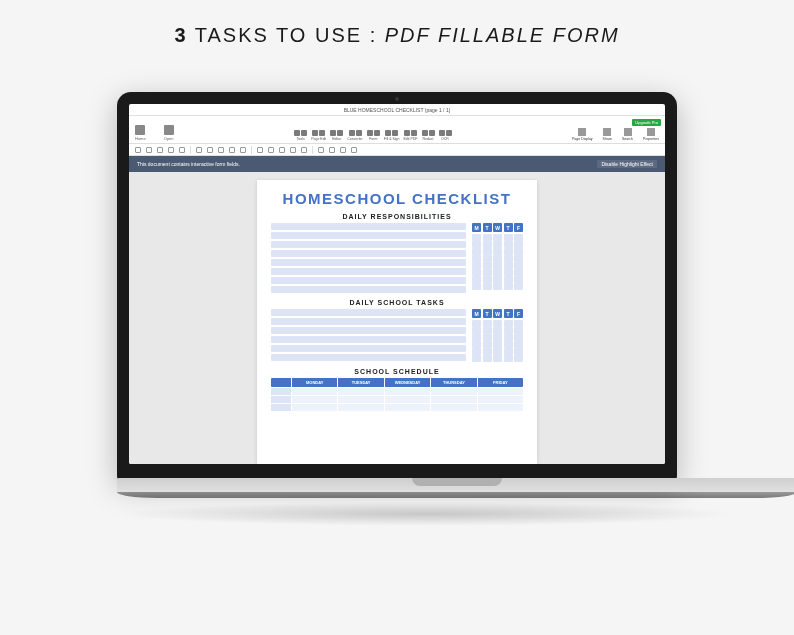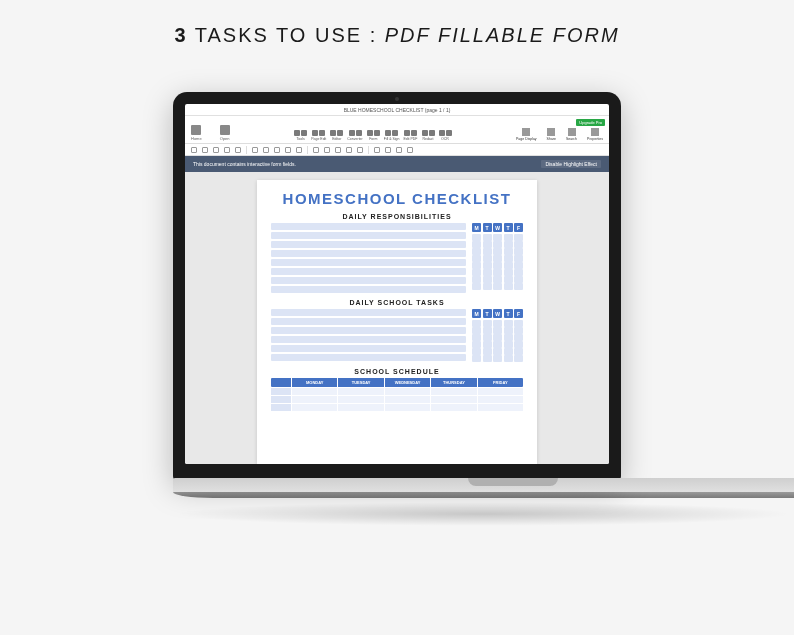--- a/index.html
+++ b/index.html
@@ -21,21 +21,21 @@
 .page-header .bold { font-weight: 700; }
 .page-header .light { font-weight: 300; }
 .page-header .italic { font-style: italic; font-weight: 300; text-align: right; }
 
 
 .laptop {
   position: absolute;
   left: 50%;
   top: 92px;
   transform: translateX(-50%);
-  width: 448px;
+  width: 560px;
 }
 .screen-bezel {
   background: #1a1a1a;
   border-radius: 14px 14px 4px 4px;
   padding: 12px 12px 16px;
   box-shadow: 0 8px 30px rgba(0,0,0,0.25);
   position: relative;
 }
 .camera {
   position: absolute;

